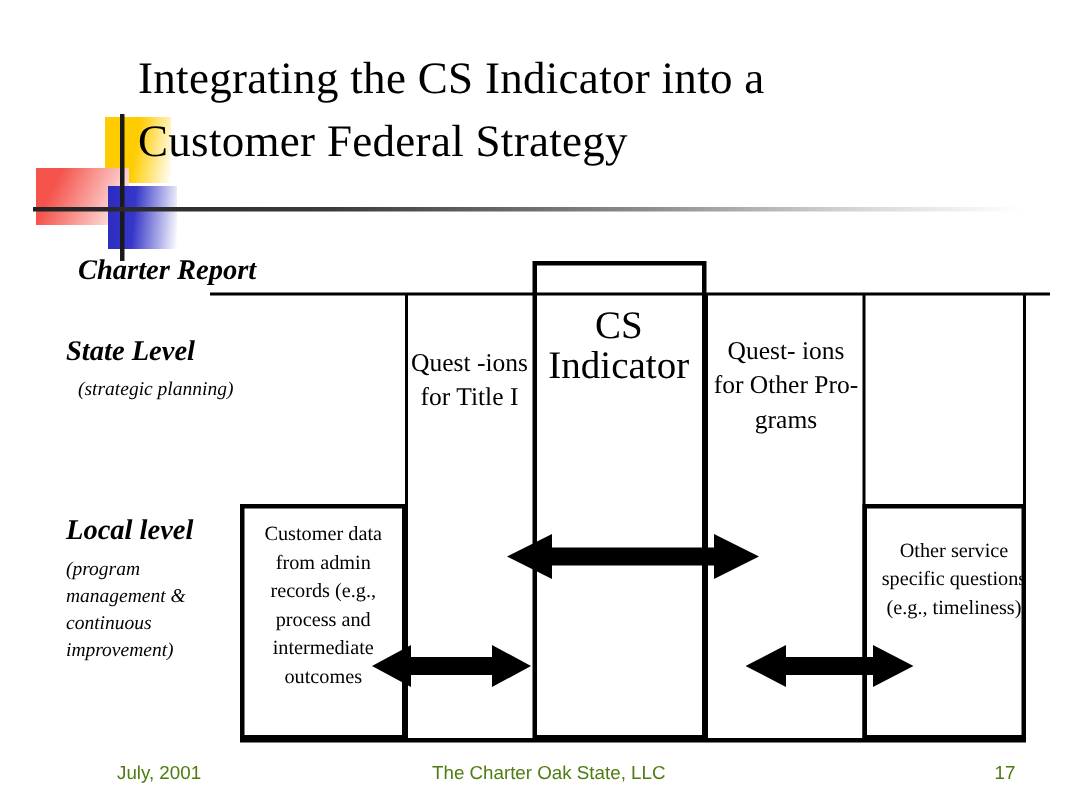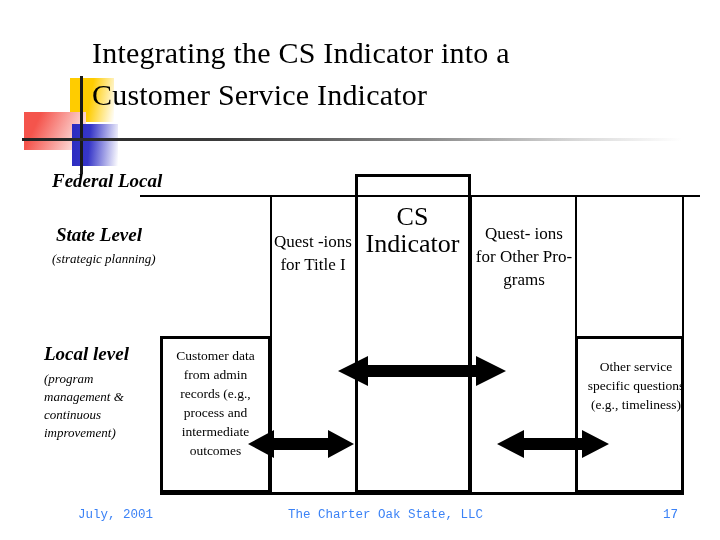--- a/index.html
+++ b/index.html
@@ -29,21 +29,21 @@
   #title .tl{display:block;white-space:nowrap;font-family:Liberation Serif, serif;}
 
   
   #diagram{position:absolute;left:0;top:0;width:720px;height:540px;}
 
   .rowlabel{position:absolute;}
   .rl-main{font-style:italic;font-weight:bold;font-size:19px;white-space:nowrap;}
   .rl-sub{font-style:italic;font-size:13px;line-height:18px;}
 
   #lbl-federal{left:52px;top:170px;}
-  #lbl-state{left:56px;top:224px;}
+  #lbl-state{left:44px;top:224px;}
   #lbl-state-sub{left:52px;top:250px;width:120px;}
   #lbl-local{left:44px;top:343px;}
   #lbl-local-sub{left:44px;top:370px;width:118px;}
 
   
   .line{position:absolute;background:#000000;}
   #hrule-top{left:140px;top:195px;width:560px;height:2px;}
   #hrule-bottom{left:160px;top:492px;width:524px;height:3px;}
 
   .vline{position:absolute;width:2px;background:#000000;}
@@ -65,44 +65,44 @@
   #box-other{left:575px;top:336px;width:109px;height:157px;}
 
   #t-service{left:163px;top:346px;width:105px;font-size:13.5px;line-height:19px;}
   #t-other{left:578px;top:357px;width:116px;font-size:13.5px;line-height:19px;}
 
   
   .arrow{position:absolute;}
 
   
   #footer{position:absolute;left:0;top:508px;width:720px;height:24px;
-    font-family:Liberation Mono, monospace;font-size:12.5px;color:#3b82f6;}
+    font-family:Liberation Sans, sans-serif;font-size:12.5px;color:#4d7c0f;}
   #ft-date{position:absolute;left:78px;top:0;}
   #ft-org{position:absolute;left:288px;top:0;}
   #ft-page{position:absolute;left:663px;top:0;}
 </style>
 </head>
 <body>
 
 <div id="logo">
   <div class="sq sq-yellow"></div>
   <div class="sq sq-red"></div>
   <div class="sq sq-blue"></div>
   <div class="sq cross-v"></div>
   <div class="sq cross-h"></div>
 </div>
 
 <div id="title">
   <span class="tl">Integrating the CS Indicator into a</span>
-  <span class="tl">Customer Service Indicator</span>
+  <span class="tl">Customer Federal Strategy</span>
 </div>
 
 <div id="diagram">
 
-  <div class="rowlabel rl-main" id="lbl-federal">Federal Local</div>
+  <div class="rowlabel rl-main" id="lbl-federal">Charter Report</div>
 
   <div class="rowlabel rl-main" id="lbl-state">State Level</div>
   <div class="rowlabel rl-sub" id="lbl-state-sub">(strategic planning)</div>
 
   <div class="rowlabel rl-sub" id="lbl-local-sub">(program management &amp; continuous improvement)</div>
   <div class="rowlabel rl-main" id="lbl-local">Local level</div>
 
   <div class="line" id="hrule-top"></div>
   <div class="line" id="hrule-bottom"></div>
   <div class="vline" id="v-a"></div>

